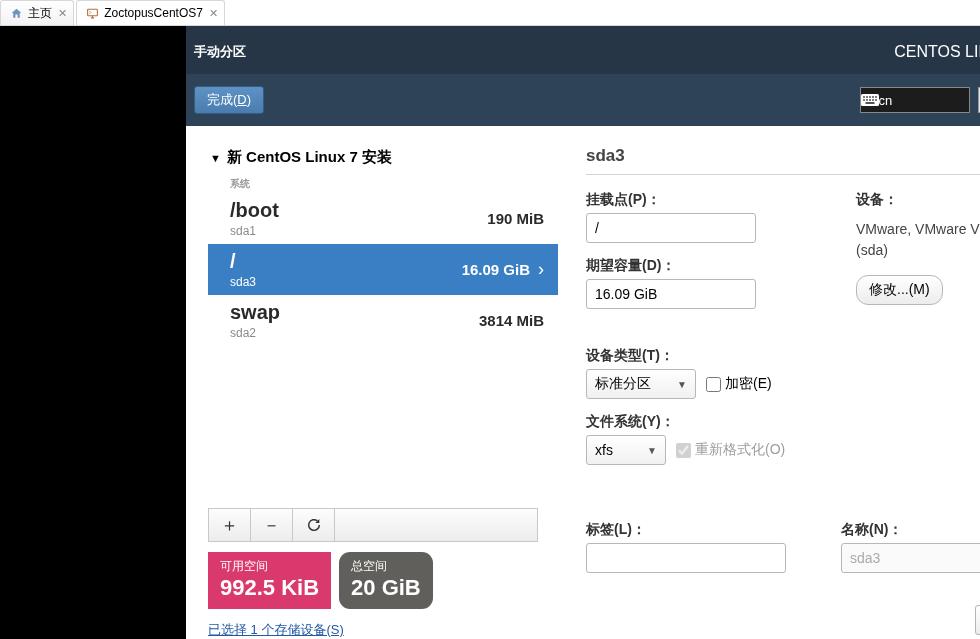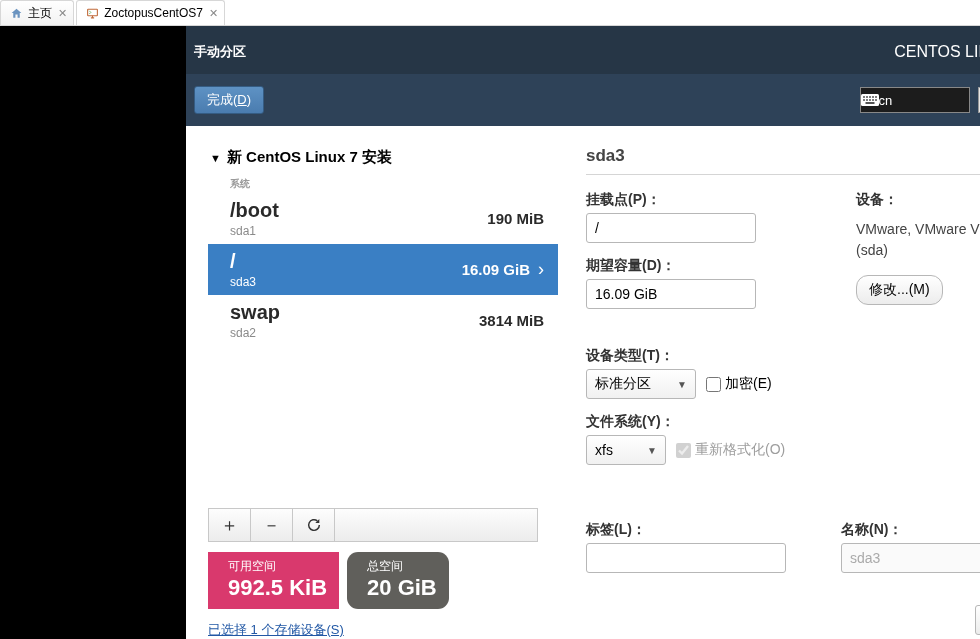--- a/index.html
+++ b/index.html
@@ -49,21 +49,21 @@
   .part-row .right { display:flex; align-items:center;}
 
   .spacer { flex: 1; min-height: 140px;}
 
   .tree-toolbar { border: 1px solid #c8c8c8; height: 34px; width: 330px; display: flex; }
   .tb-btn { width: 42px; border-right: 1px solid #c8c8c8; background: linear-gradient(#fdfdfd,#ececec); display:flex; align-items:center; justify-content:center; font-size:18px; color:#333; cursor:pointer;}
   .tb-sep { flex:1; background: linear-gradient(#fdfdfd,#ececec);}
   .tb-svg svg{display:block;}
 
   .space-row { display: flex; gap: 8px; margin-top: 10px; }
-  .space-box { padding: 6px 12px 8px 20px; color: #fff; }
+  .space-box { padding: 6px 12px 8px 12px; color: #fff; }
   .space-box.avail { background: #d9396d; }
   .space-box.total { background: #605f5b; border-radius: 11px; }
   .space-box .lbl { font-size: 12px; }
   .space-box .val { font-size: 22px; font-weight: bold; }
 
   .sel-link { margin-top: 12px; font-size: 13px; }
   .sel-link a { color: #2258a5; text-decoration: underline; cursor:pointer;}
 
   
   .right-col { flex: 1; padding: 0 12px 0 28px; position:relative; }

